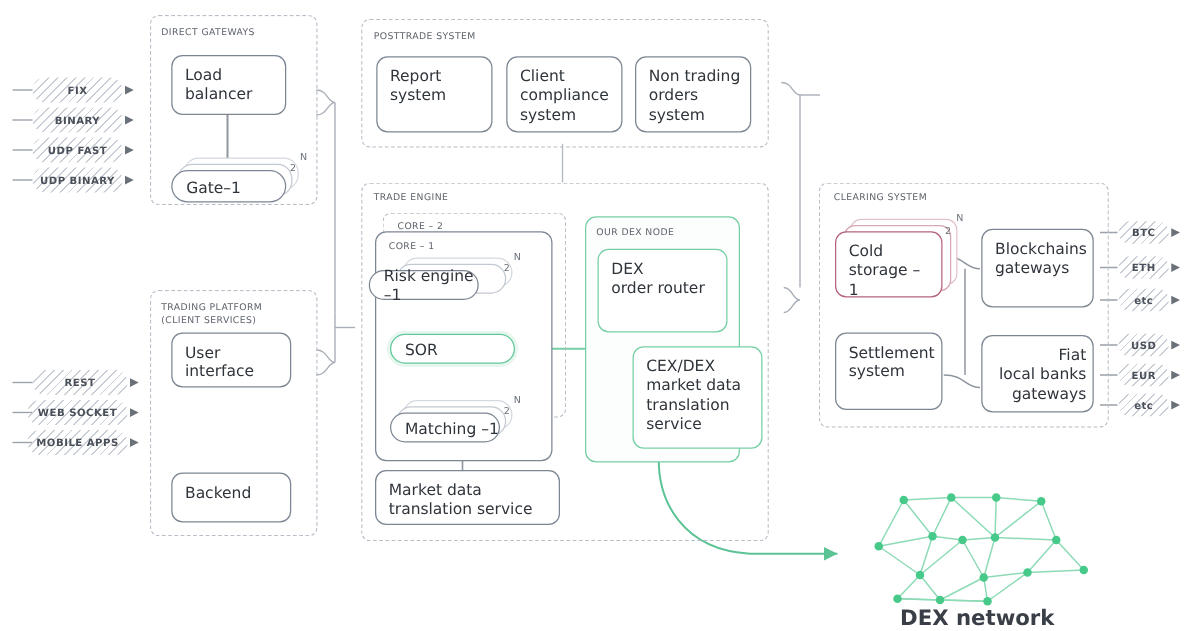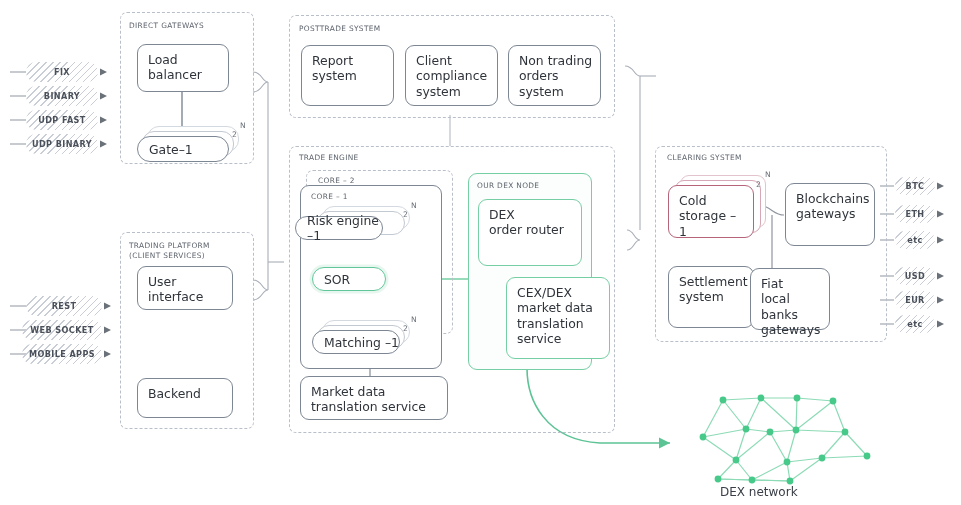--- a/index.html
+++ b/index.html
@@ -36,21 +36,21 @@
            background:#fff;color:#2f343b;font-size:12.4px;line-height:15.4px;padding:7px 9px 0 10px;}
   .red-l2{position:absolute;box-sizing:border-box;border:1.1px solid #d6a7b4;border-radius:9px;background:#fff;}
   .red-l3{position:absolute;box-sizing:border-box;border:1.1px solid #e3c4cd;border-radius:9px;background:#fff;}
 
   .proto{position:absolute;box-sizing:border-box;border-radius:10px;
          background-image:repeating-linear-gradient(-45deg,#c9ced6 0 1.1px,transparent 1.1px 5px);
          border:0;display:flex;align-items:center;justify-content:center;
          font-size:8.1px;font-weight:700;letter-spacing:.4px;color:#4a5059;}
   .proto span{background:transparent;}
 
-  .dexlabel{position:absolute;font-size:12px;color:#3a3f47;}
+  .dexlabel{position:absolute;font-size:17px;color:#3a3f47;font-weight:bold;}
 </style>
 </head>
 <body>
 
 <div id="canvas">
 
   <svg class="layer">
     <defs>
       <marker id="arw" markerWidth="7" markerHeight="7" refX="6" refY="3" orient="auto">
         <path d="M0,0 L6,3 L0,6 z" fill="#6b7179"></path>
@@ -217,21 +217,21 @@
   <div class="grp-title" style="left:311px;top:192px;">CORE – 1</div>
 
   <div class="stack-l3" style="left:322px;top:206px;width:88px;height:24px;"></div>
   <div class="stack-l2" style="left:317px;top:211px;width:88px;height:24px;"></div>
   <div class="pill" style="left:295px;top:216px;width:88px;height:24px;">
     <span>Risk engine –1</span>
     </div>
   <div class="sup" style="left:403px;top:210px;">2</div>
   <div class="sup" style="left:411px;top:201px;">N</div>
 
-  <div class="pill green" style="left:312px;top:267px;width:74px;height:24px;">
+  <div class="pill green" style="left:312px;top:267px;width:100px;height:24px;">
     <span>SOR</span>
     </div>
 
   <div class="stack-l3" style="left:322px;top:320px;width:88px;height:24px;"></div>
   <div class="stack-l2" style="left:317px;top:325px;width:88px;height:24px;"></div>
   <div class="pill" style="left:312px;top:330px;width:88px;height:24px;">
     <span>Matching –1</span>
     </div>
   <div class="sup" style="left:403px;top:324px;">2</div>
   <div class="sup" style="left:411px;top:315px;">N</div>
@@ -269,21 +269,21 @@
 
   <div class="box" style="left:668px;top:266px;width:86px;height:62px;">
     <div>Settlement</div>
     <div>system</div>
   </div>
 
   <div class="box" style="left:785px;top:183px;width:90px;height:63px;">
     <div>Blockchains</div>
     <div>gateways</div>
   </div>
-  <div class="box" style="left:750px;top:268px;width:80px;height:62px;">
+  <div class="box" style="left:785px;top:268px;width:90px;height:62px;text-align:right;">
     <div>Fiat</div>
     <div>local banks</div>
     <div>gateways</div>
   </div>
 
   <div class="proto" style="left:895px;top:177px;width:40px;height:18px;">
     <span>BTC</span>
     </div>
   <div class="proto" style="left:895px;top:205px;width:40px;height:18px;">
     <span>ETH</span>

